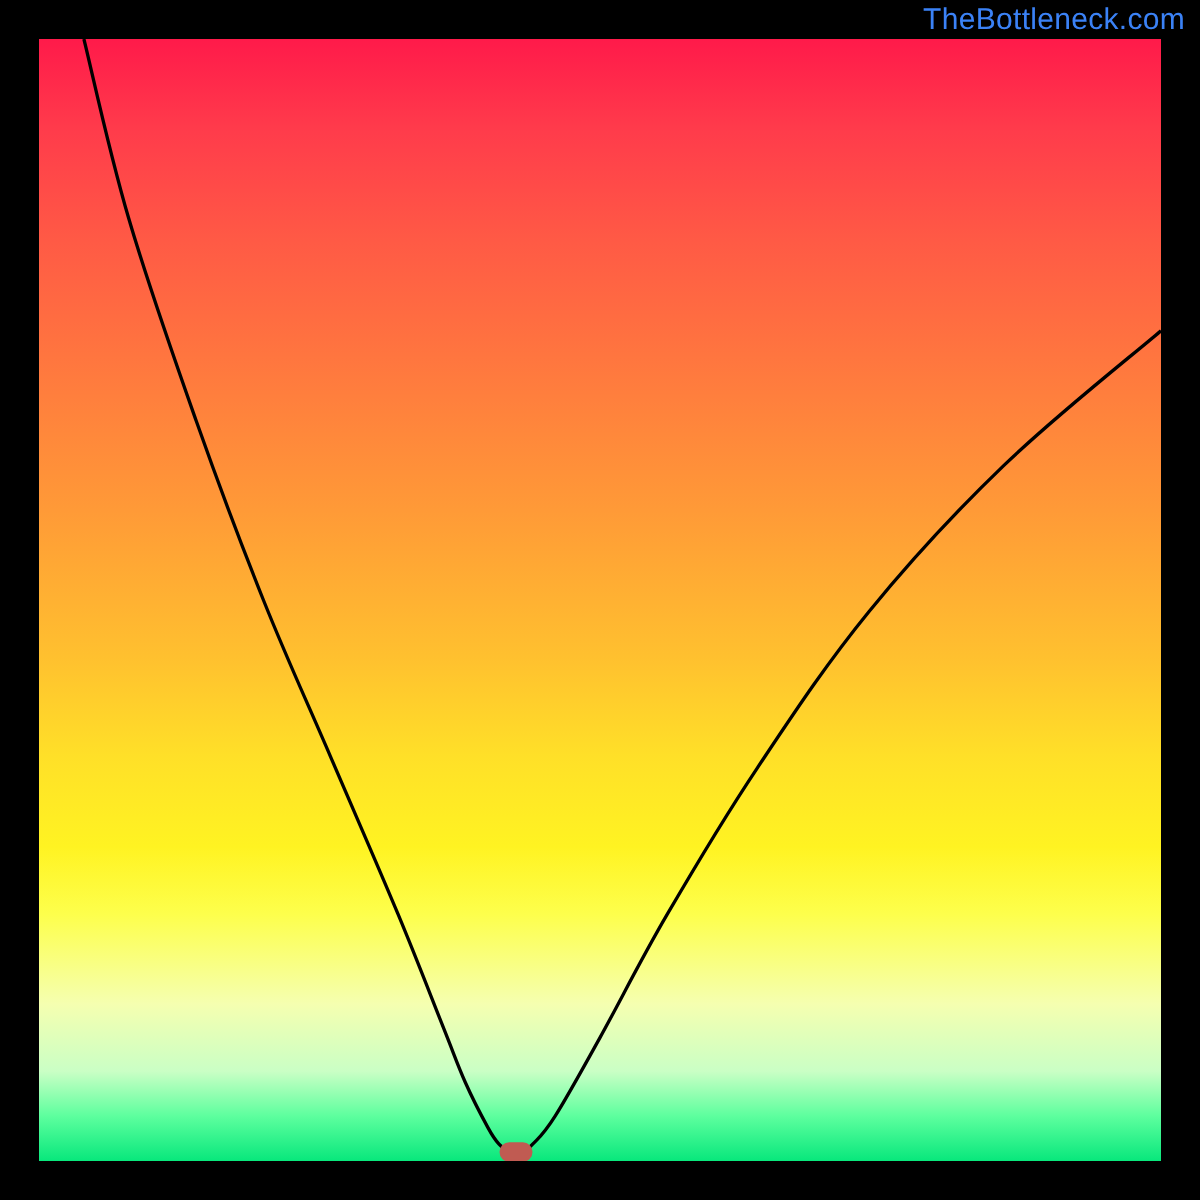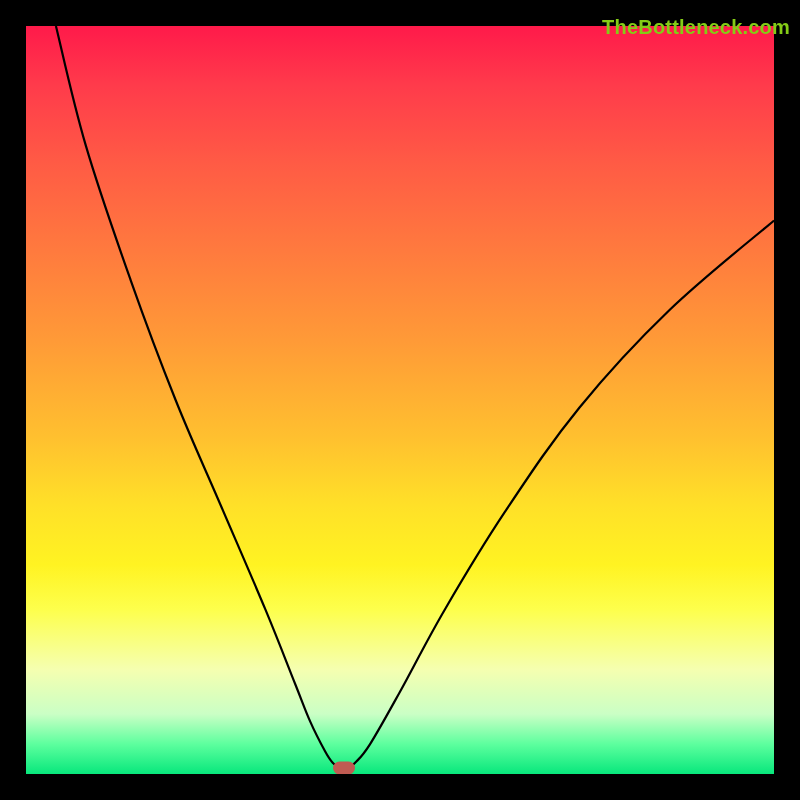--- a/index.html
+++ b/index.html
@@ -9,25 +9,25 @@
     font-family: Arial, Helvetica, sans-serif;
   }
   .page {
     width: 800px;
     height: 800px;
     position: relative;
     background: #000;
   }
   .watermark {
     position: absolute;
-    top: 16px;
+    top: 2px;
     right: 10px;
-    color: #84cc16;
+    color: #3b82f6;
     font-size: 20px;
-    font-weight: 700;
+    font-weight: 400;
     z-index: 10;
     letter-spacing: 0.2px;
   }
   .plot-area {
     position: absolute;
     left: 26px;
     top: 26px;
     width: 748px;
     height: 748px;
     overflow: hidden;

